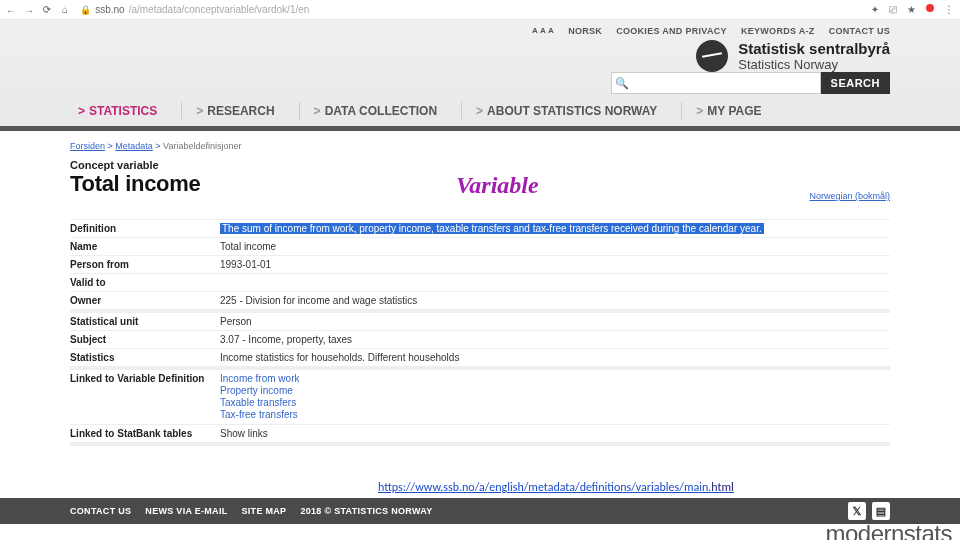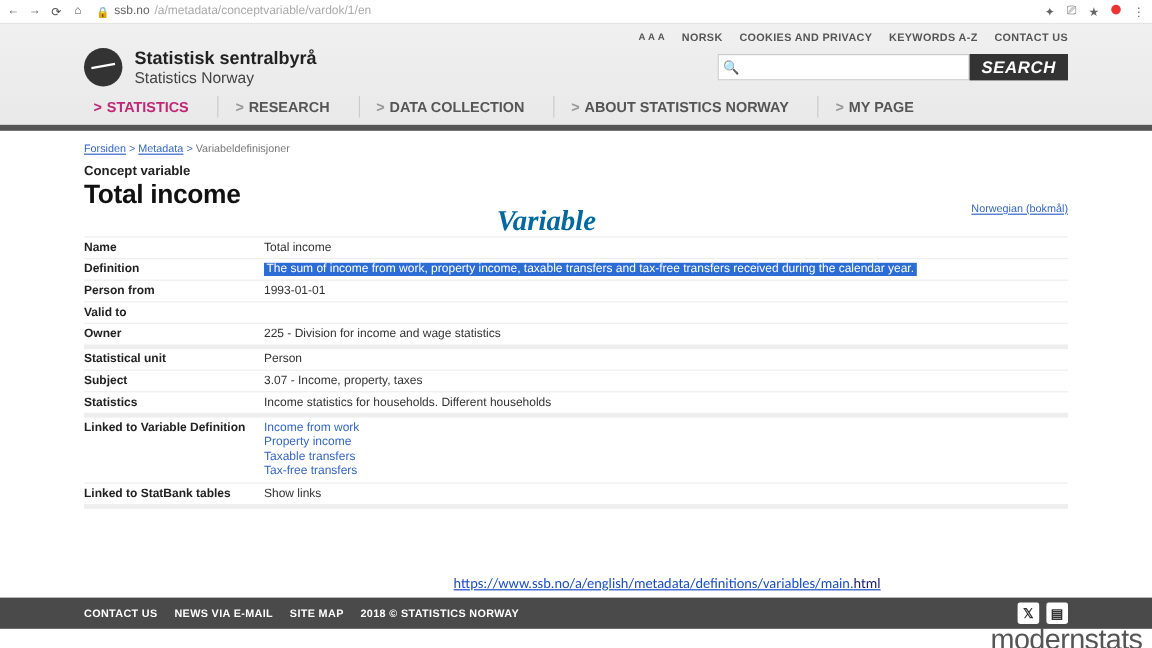--- a/index.html
+++ b/index.html
@@ -11,42 +11,42 @@
   .chrome .url { flex:1; display:flex; align-items:center; gap:4px; }
   .chrome .url .lock { color:#2a8a2a; font-size:9px; }
   .chrome .right { display:flex; gap:10px; margin-left:10px; }
   .chrome .right .dot { width:8px; height:8px; border-radius:50%; background:#e33; display:inline-block; }
   
   .page { position:relative; height:366px; }
   .topbar { background:linear-gradient(#f0f0f0,#e9e9e9); padding:6px 70px 0 70px; }
   .utility { display:flex; justify-content:flex-end; gap:14px; font-size:9px; font-weight:bold; color:#555; letter-spacing:0.3px; margin-bottom:4px; }
   .utility a { color:#555; text-decoration:none; }
   .util-sz { font-size:8px; }
-  .brandrow { display:flex; align-items:center; justify-content:space-between; }
+  .brandrow { display:flex; align-items:flex-end; justify-content:space-between;flex-direction:column; }
   .brand { display:flex; align-items:center; gap:10px; }
   .brand-logo { width:32px; height:32px; border-radius:50%; background:#333; position:relative; }
   .brand-logo::after { content:""; position:absolute; left:6px; right:6px; top:14px; height:2px; background:#fff; transform:rotate(-10deg); }
   .brand-text .l1 { font-size:15px; font-weight:bold; color:#222; }
   .brand-text .l2 { font-size:13px; color:#444; }
   .searchbox { display:flex; align-items:center; }
   .searchbox .field { width:210px; height:22px; background:#fff; border:1px solid #ccc; display:flex; align-items:center; padding:0 4px; }
   .searchbox .field .mag { color:#888; font-size:11px; margin-right:4px; }
-  .searchbox .btn { height:22px; background:#333; color:#fff; font-size:14px; font-weight:bold; padding:0 10px; display:flex; align-items:center; letter-spacing:0.5px;font-style:italic; }
+  .searchbox .btn { height:22px; background:#333; color:#fff; font-size:11px; font-weight:bold; padding:0 10px; display:flex; align-items:center; letter-spacing:0.5px; }
   .mainnav { display:flex; gap:0; margin-top:6px; padding-bottom:4px; }
   .mainnav .item { flex:0 0 auto; padding:4px 18px 4px 8px; font-size:12px; font-weight:bold; color:#555; display:flex; align-items:center; gap:4px; }
   .mainnav .item .gt { color:#999; font-weight:bold; }
   .mainnav .item.active { color:#c02876; }
   .mainnav .item.active .gt { color:#c02876; }
   .mainnav .sep { width:1px; background:#ccc; margin:2px 6px; }
   .hr-dark { height:5px; background:#555; }
   .content { padding:4px 70px 0 70px; }
   .crumbs { font-size:9px; color:#36c; margin:6px 0 8px 0; }
   .crumbs .c { text-decoration:underline; }
   .crumbs .muted { color:#777; text-decoration:none; }
-  .annot { position:absolute; left:414px; top:152px; font-family:Georgia, 'Times New Roman', serif; font-style:italic; font-size:24px; color:#0369a1; font-weight:bold; }
+  .annot { position:absolute; left:456px; top:152px; font-family:Georgia, 'Times New Roman', serif; font-style:italic; font-size:24px; color:#a21caf; font-weight:bold; }
   .title-block { margin-bottom:2px; }
   .title-block .sup { font-size:11px; font-weight:bold; color:#222; }
   .title-block .main { font-size:22px; font-weight:900; color:#111; font-family:Arial, sans-serif; letter-spacing:-0.3px; }
   .langlink { text-align:right; font-size:9px; color:#36c; text-decoration:underline; margin-top:-8px; margin-bottom:18px; }
   table.meta { width:100%; border-collapse:collapse; font-size:10px; }
   table.meta tbody.grp { border-bottom:4px solid #eee; }
   table.meta tr { border-top:1px solid #eee; }
   table.meta th { text-align:left; font-weight:bold; color:#222; width:150px; padding:3px 6px 3px 0; vertical-align:top; }
   table.meta td { color:#333; padding:3px 0; vertical-align:top; }
   .hl { background:#2b6cd6; color:#fff; padding:0 2px; }
@@ -148,26 +148,26 @@
 
     <div class="title-block">
       <div class="sup">Concept variable</div>
       <div class="main">Total income</div>
     </div>
     <div class="langlink">Norwegian (bokmål)</div>
 
     <table class="meta">
       <tbody class="grp">
         <tr>
+            <th>Definition</th>
+            <td><span class="hl">The sum of income from work, property income, taxable transfers and tax-free transfers received during the calendar year.</span></td>
+          </tr>
+        <tr>
             <th>Name</th>
             <td>Total income</td>
-          </tr>
-        <tr>
-            <th>Definition</th>
-            <td><span class="hl">The sum of income from work, property income, taxable transfers and tax-free transfers received during the calendar year.</span></td>
           </tr>
         <tr>
             <th>Person from</th>
             <td>1993-01-01</td>
           </tr>
         <tr>
             <th>Valid to</th>
             <td></td>
           </tr>
         <tr>

